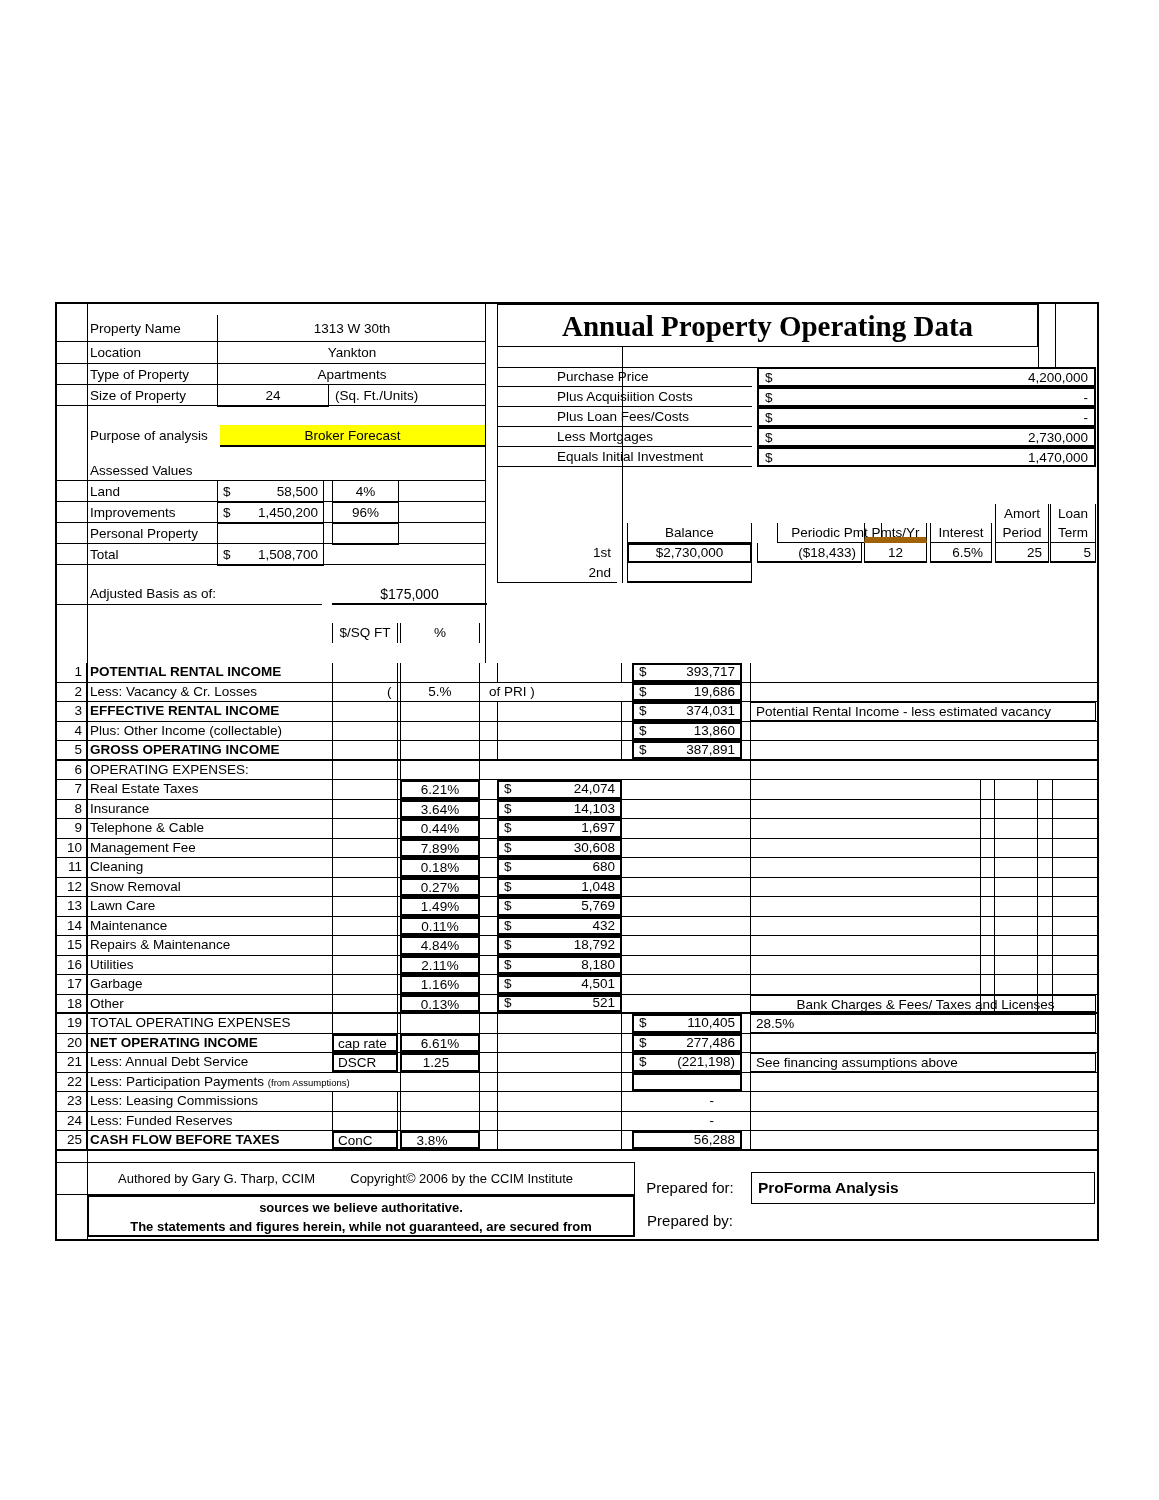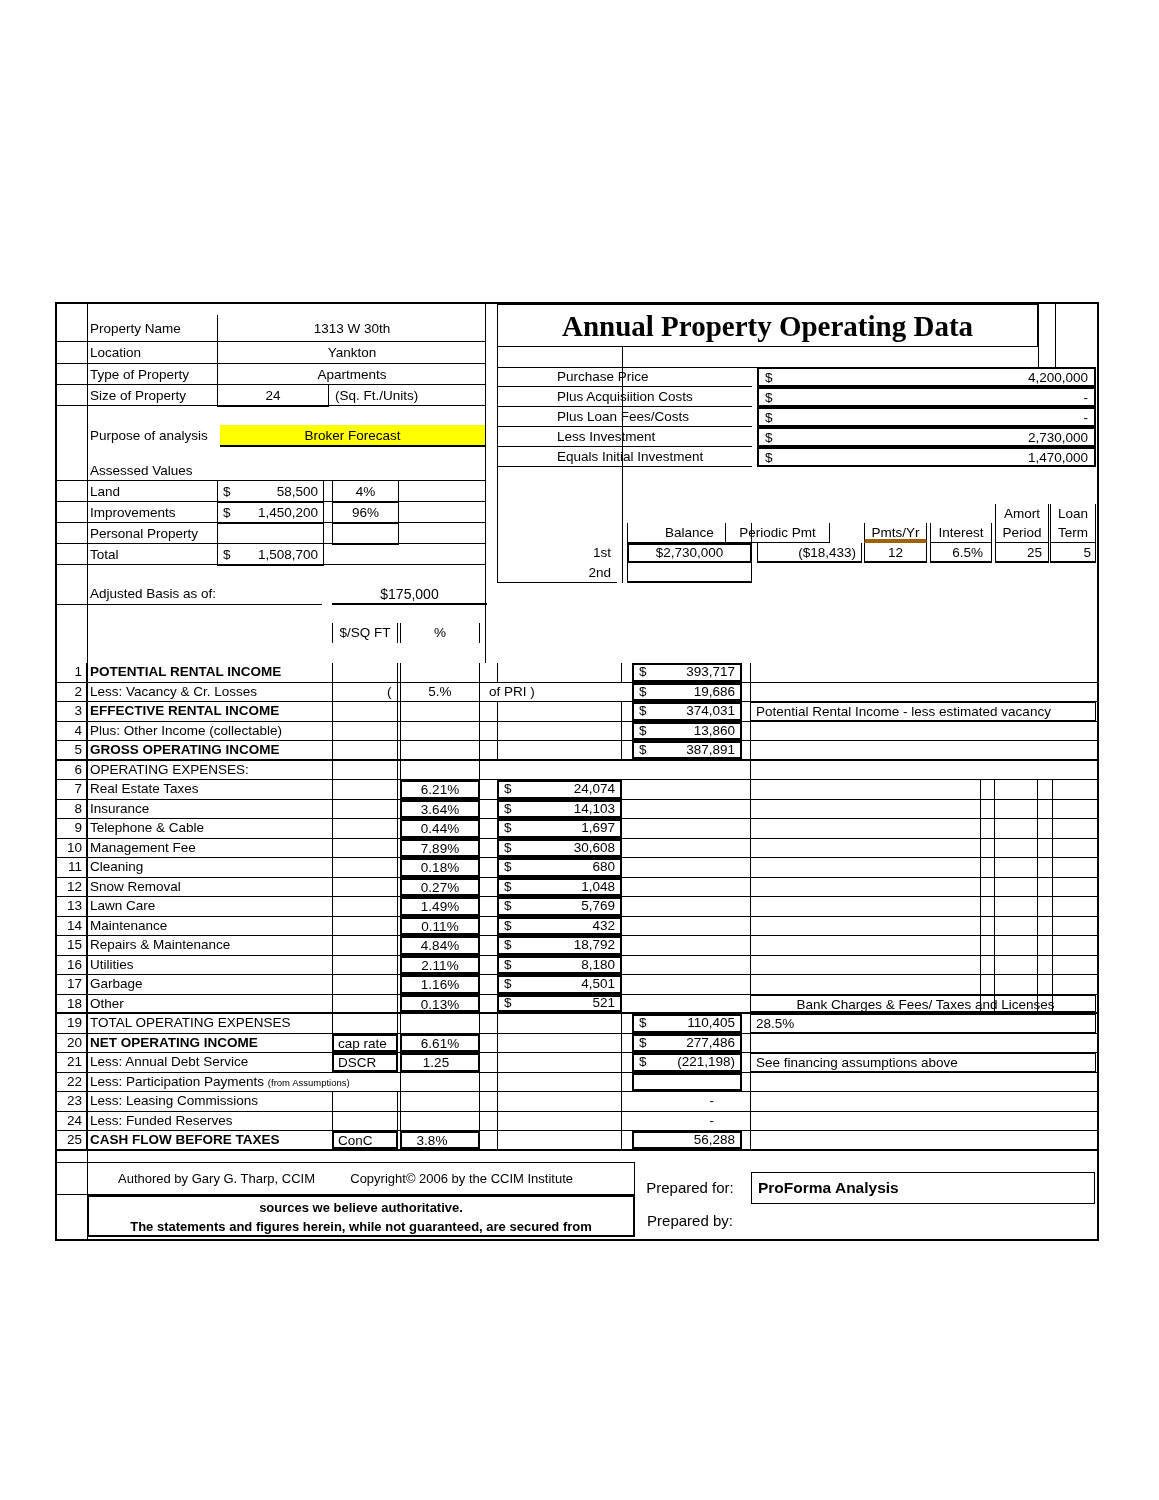--- a/index.html
+++ b/index.html
@@ -133,36 +133,36 @@
   <div class="abs acqlab" style="top:83px">Plus Acquisiition Costs</div>
   <div class="abs acqval" style="top:83px">
     <span>$</span>
     <span>-</span>
   </div>
   <div class="abs acqlab" style="top:103px">Plus Loan Fees/Costs</div>
   <div class="abs acqval" style="top:103px">
     <span>$</span>
     <span>-</span>
   </div>
-  <div class="abs acqlab" style="top:123px">Less Investment</div>
+  <div class="abs acqlab" style="top:123px">Less Mortgages</div>
   <div class="abs acqval" style="top:123px">
     <span>$</span>
     <span>2,730,000</span>
   </div>
   <div class="abs acqlab" style="top:143px">Equals Initial Investment</div>
   <div class="abs acqval" style="top:143px">
     <span>$</span>
     <span>1,470,000</span>
   </div>
 
   <div class="abs fin ctr" style="left:938px;top:200px;width:54px">Amort</div>
   <div class="abs fin ctr" style="left:993px;top:200px;width:46px">Loan</div>
   <div class="abs fin ctr" style="left:570px;top:219px;width:125px;border-bottom:1px solid #000">Balance</div>
-  <div class="abs fin ctr" style="left:668px;top:219px;width:105px;border-bottom:1px solid #000">Periodic Pmt</div>
-  <div class="abs fin ctr" style="left:807px;top:219px;width:63px;border-bottom:4px solid #a16207">Pmts/Yr</div>
+  <div class="abs fin ctr" style="left:720px;top:219px;width:105px;border-bottom:1px solid #000">Periodic Pmt</div>
+  <div class="abs fin ctr" style="left:807px;top:219px;width:63px;border-bottom:6px solid #a16207">Pmts/Yr</div>
   <div class="abs fin ctr" style="left:873px;top:219px;width:62px;border-bottom:1px solid #000">Interest</div>
   <div class="abs fin ctr" style="left:938px;top:219px;width:54px;border-bottom:1px solid #000">Period</div>
   <div class="abs fin ctr" style="left:993px;top:219px;width:46px;border-bottom:1px solid #000">Term</div>
 
   <div class="abs rt" style="left:440px;top:239px;width:120px;height:20px;line-height:20px;padding-right:6px">1st</div>
   <div class="abs fin finv ctr" style="left:570px;top:239px;width:125px;border:2px solid #000;line-height:16px">$2,730,000</div>
   <div class="abs fin finv rt" style="left:700px;top:239px;width:105px;padding-right:5px">($18,433)</div>
   <div class="abs fin finv ctr" style="left:807px;top:239px;width:63px">12</div>
   <div class="abs fin finv rt" style="left:873px;top:239px;width:62px;padding-right:8px">6.5%</div>
   <div class="abs fin finv rt" style="left:938px;top:239px;width:54px;padding-right:6px">25</div>

